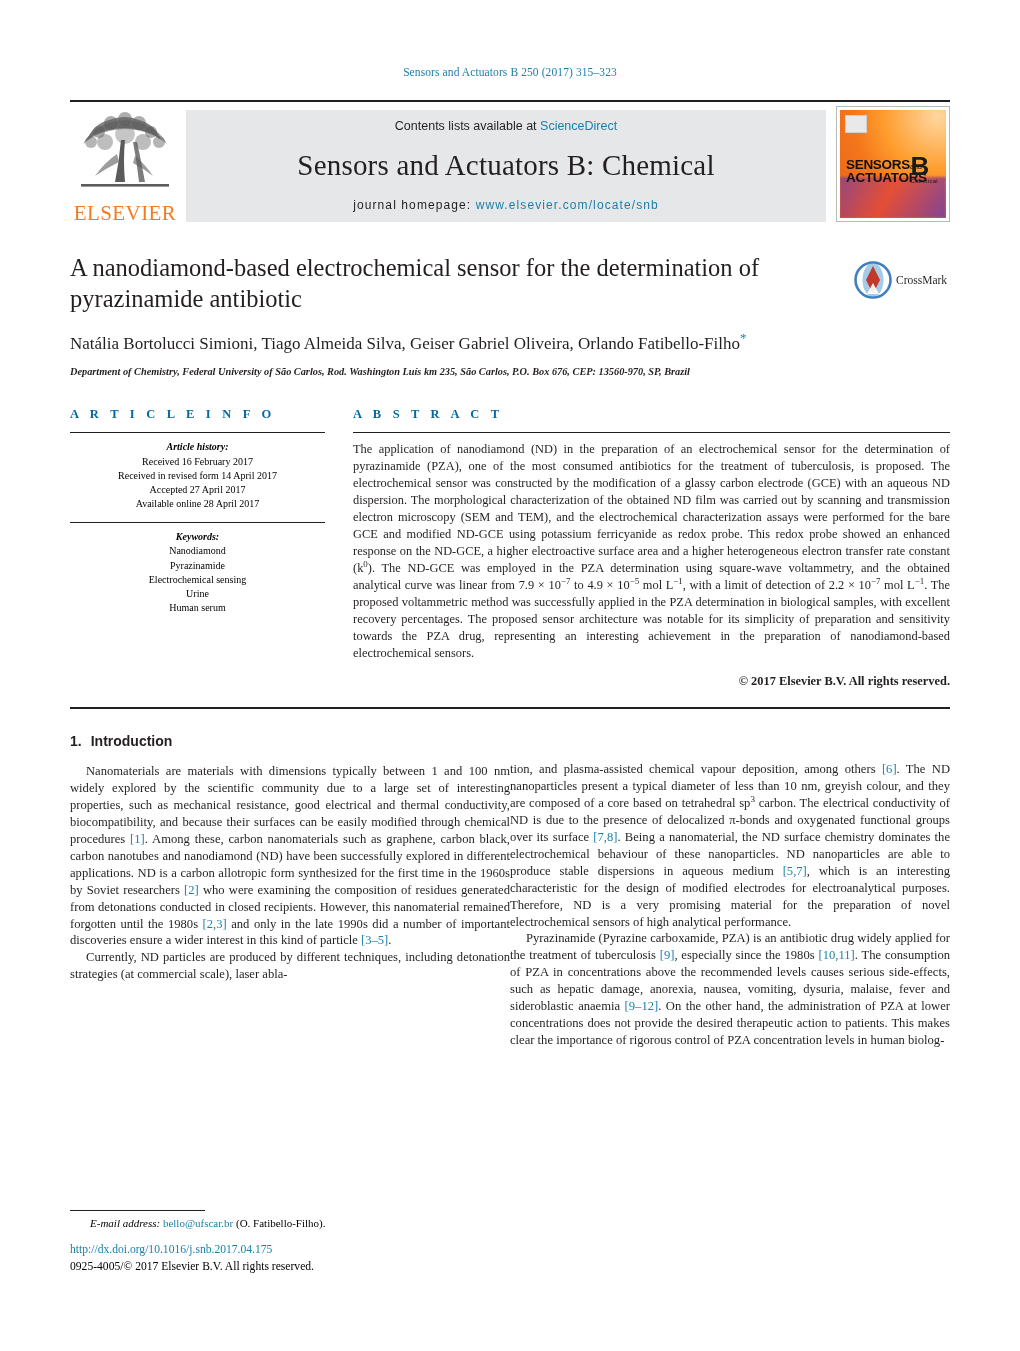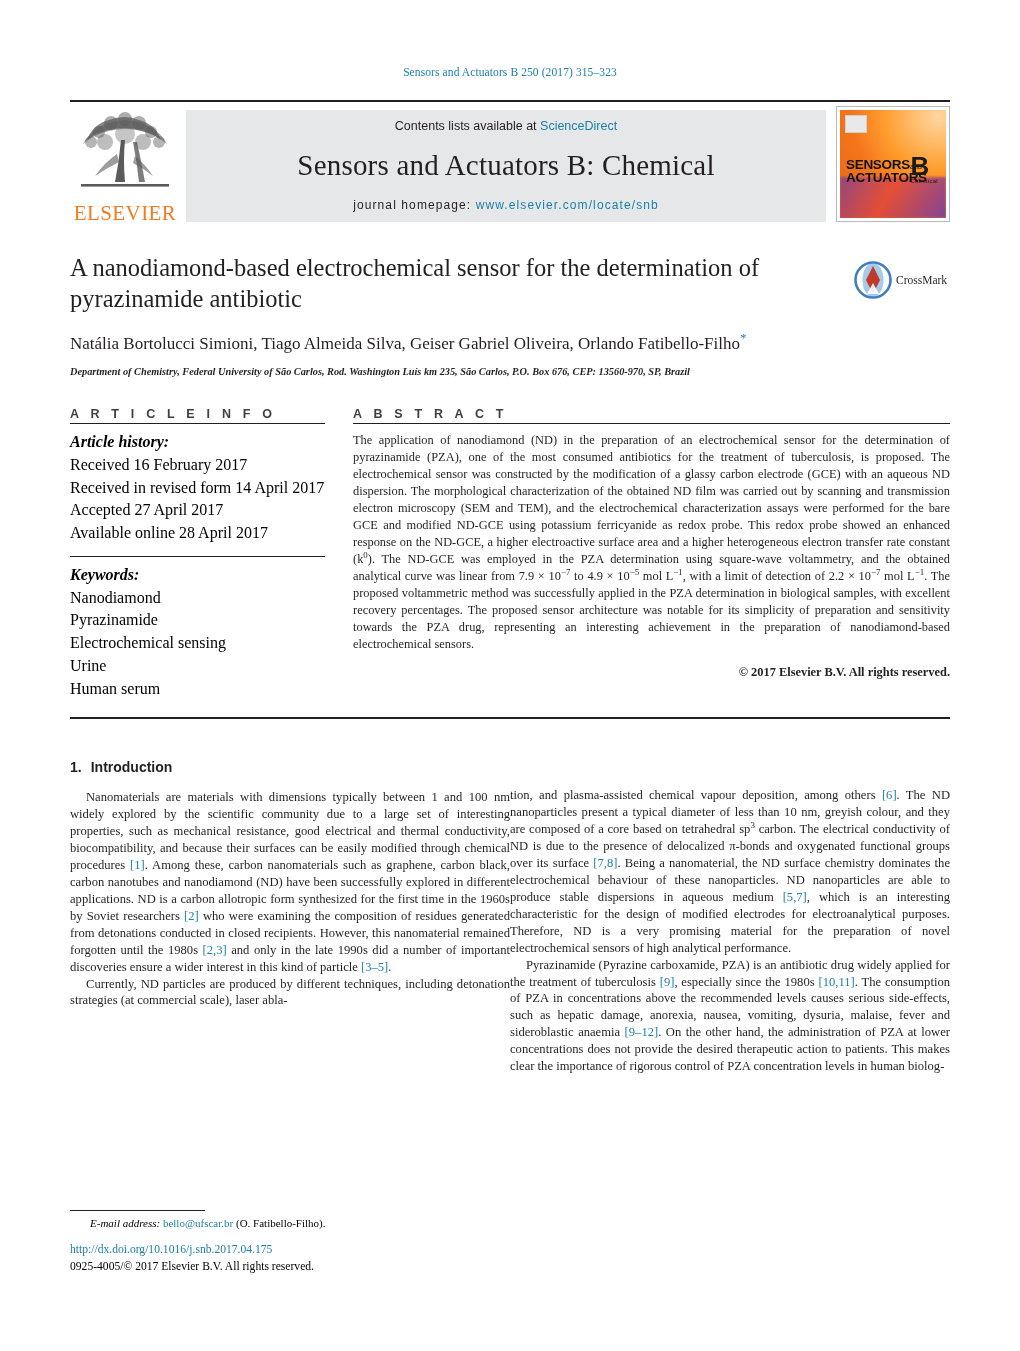--- a/index.html
+++ b/index.html
@@ -170,45 +170,45 @@
 
   
   .infoabs {
     margin-top: 30px;
     display: flex;
     gap: 28px;
   }
   .col-info { flex: 0 0 255px; }
   .col-abs  { flex: 1 1 auto; }
   .sechead {
-    font-family: Liberation Sans, sans-serif;
+    font-family: Liberation Serif, serif;
     font-size: 12.5px;
     font-weight: bold;
     letter-spacing: 4.2px;
-    color: #404040;
-    margin-bottom: 2px;
+    color: #0369a1;
+    margin-bottom: 10px;
   }
   .rule { border-top: 1px solid #231f20; }
-  .info-group { padding-top: 7px; font-size: 16px; line-height: 1.42; }
+  .info-group { padding-top: 7px; font-size: 10px; line-height: 1.42; text-align: center; }
   .info-group .lbl { font-style: italic; font-weight: bold; }
   .info-group p { margin: 0; }
   .info-sep { margin-top: 11px; }
   .abs-body {
     padding-top: 8px;
     font-size: 12.4px;
     line-height: 1.37;
     text-align: justify;
     color: #231f20;
   }
   .abs-body p { margin: 0; }
   .copyright { text-align: right; font-weight: bold; margin-top: 11px !important; }
   .thickrule { border-top: 2px solid #231f20; margin-top: 17px; }
 
   
-  .bodywrap { margin-top: 40px; display: flex; }
+  .bodywrap { margin-top: 24px; display: flex; }
   .bcol { flex: 1 1 0; }
   .h1 {
     font-family: "Liberation Sans", sans-serif;
     font-size: 14px;
     font-weight: bold;
     color: #231f20;
     margin: 0 0 14px 0;
   }
   .h1 .num { margin-right: 9px; }
   .btext { font-size: 12.6px; line-height: 1.345; text-align: justify; color: #231f20; }

